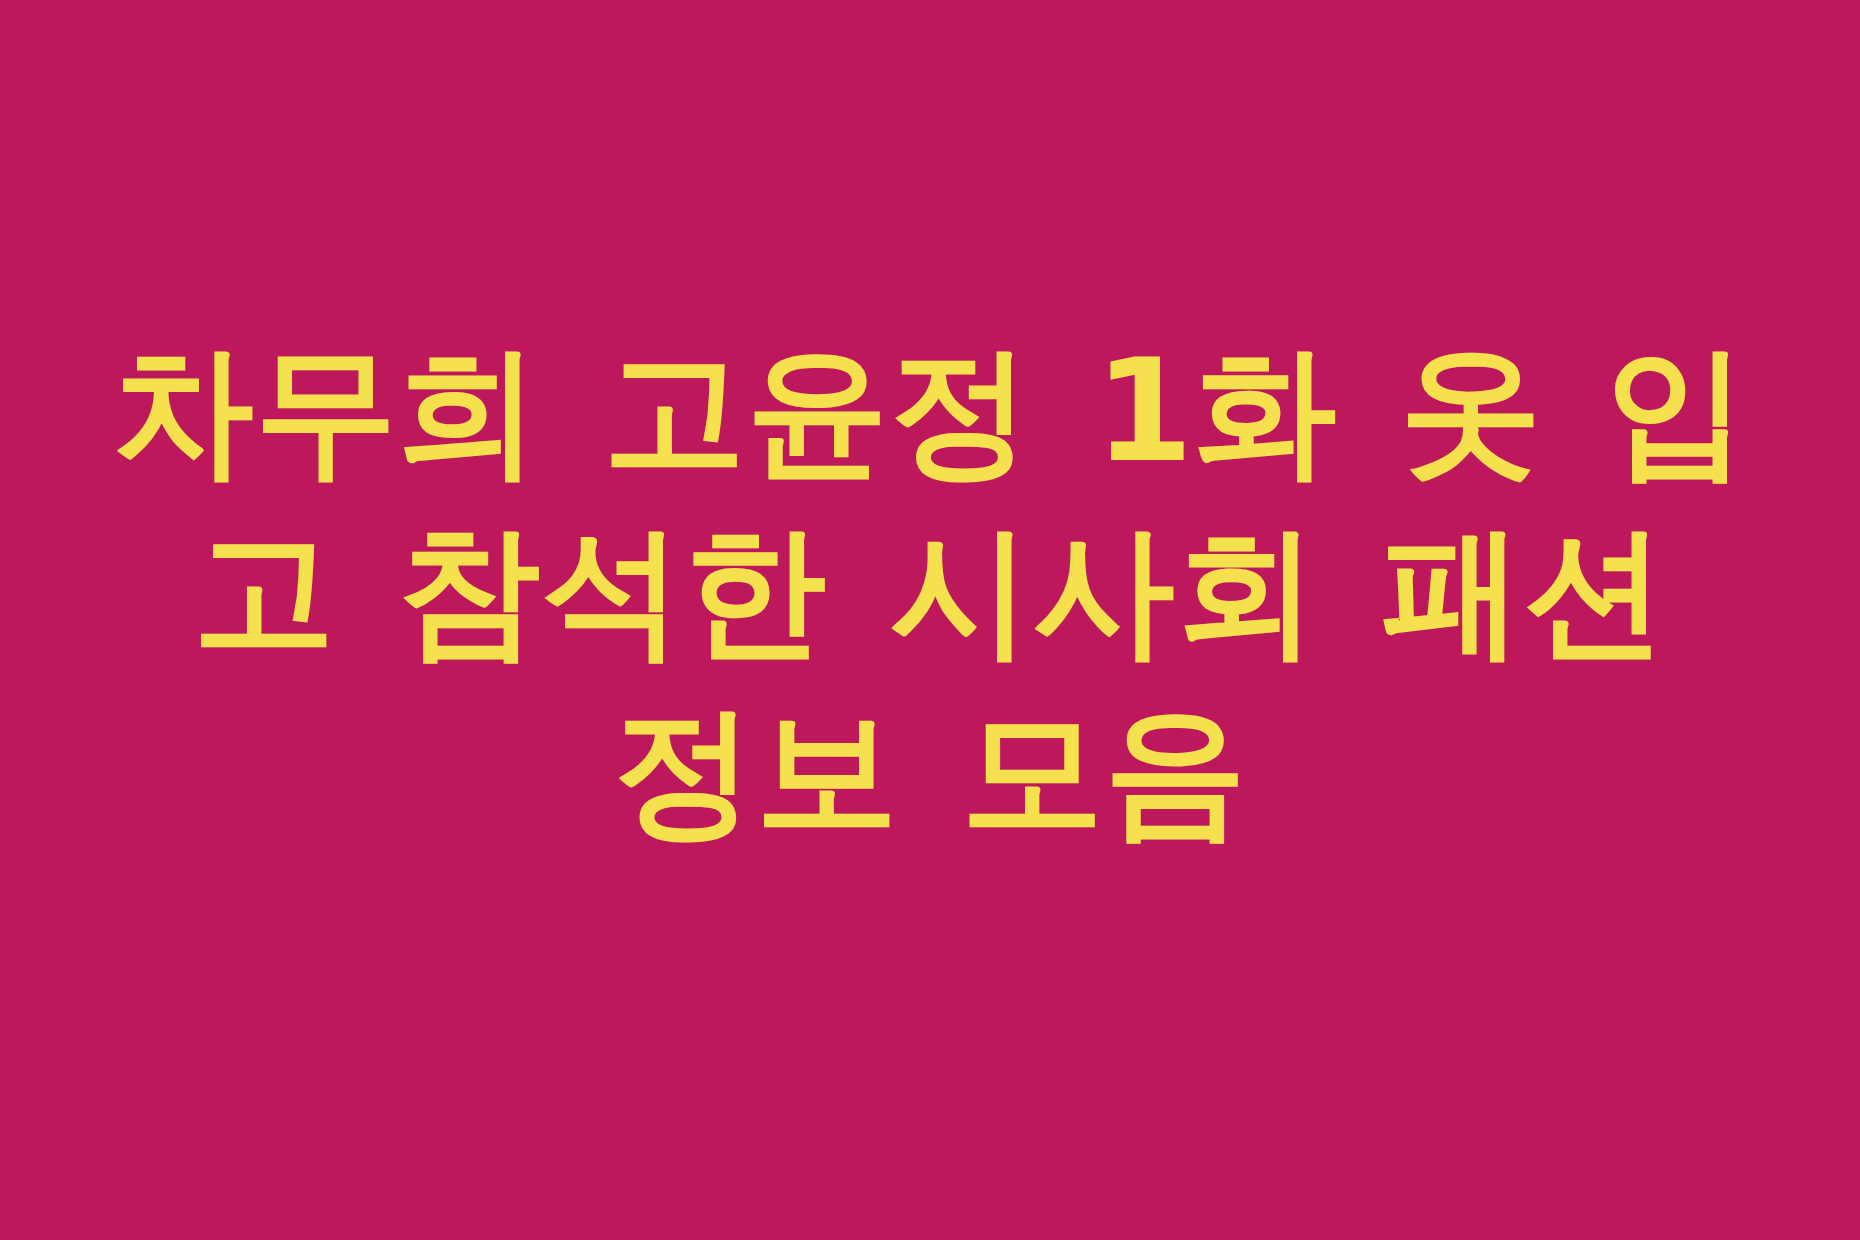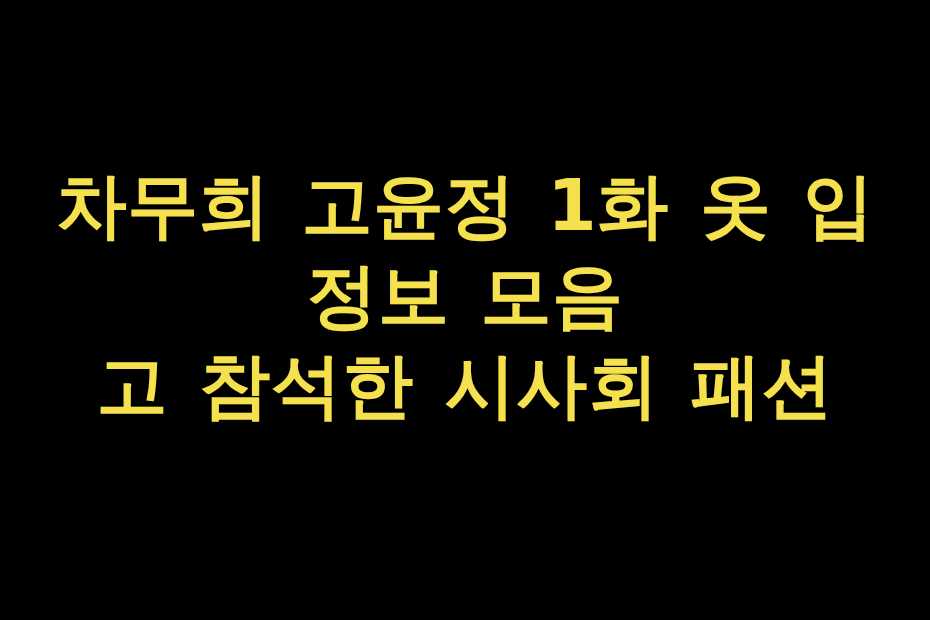--- a/index.html
+++ b/index.html
@@ -44,25 +44,25 @@
     letter-spacing: 0.5px;
     word-spacing: 6px;
     white-space: nowrap;
     text-rendering: optimizeLegibility;
     -webkit-font-smoothing: antialiased;
   }
 </style>
 </head>
 <body>
 
-<div id="thumbnail-canvas" style="background: #000000;">
+<div id="thumbnail-canvas" style="background: #be185d;">
 
   <div id="headline-block">
 
     <span class="headline-line" style="color: rgb(245, 225, 78);">차무희 고윤정 1화 옷 입</span>
 
+    <span class="headline-line" style="color: rgb(245, 225, 78);">고 참석한 시사회 패션</span>
+
     <span class="headline-line" style="color: rgb(245, 225, 78);">정보 모음</span>
-
-    <span class="headline-line" style="color: rgb(245, 225, 78);">고 참석한 시사회 패션</span>
 
   </div>
 
 </div>
 
 </body></html>

